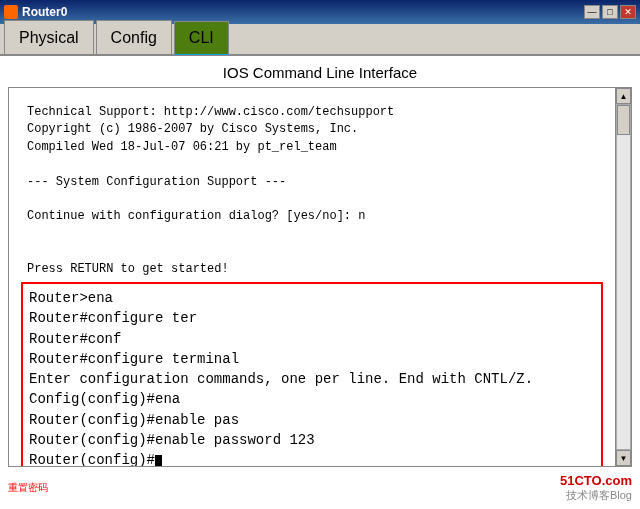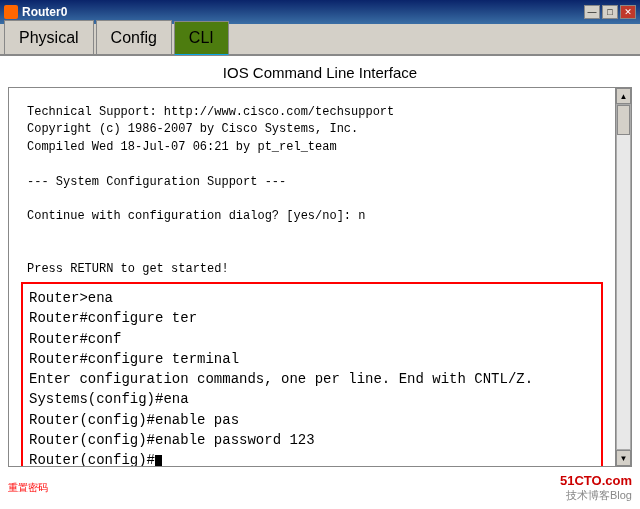--- a/index.html
+++ b/index.html
@@ -246,21 +246,21 @@
           <div>&nbsp;</div>
           <div>&nbsp;</div>
           <div>Press RETURN to get started!</div>
         </div>
       <div class="lower-terminal" id="lower-output">
           <div>Router&gt;ena</div>
           <div>Router#configure ter</div>
           <div>Router#conf</div>
           <div>Router#configure terminal</div>
           <div>Enter configuration commands, one per line.  End with CNTL/Z.</div>
-          <div>Systems(config)#ena</div>
+          <div>Config(config)#ena</div>
           <div>Router(config)#enable pas</div>
           <div>Router(config)#enable password 123</div>
           <div>Router(config)#<span class="cursor"></span></div>
         </div>
     </div>
     <div class="scrollbar">
       <div class="scroll-btn">▲</div>
       <div class="scroll-track">
         <div class="scroll-thumb"></div>
       </div>

